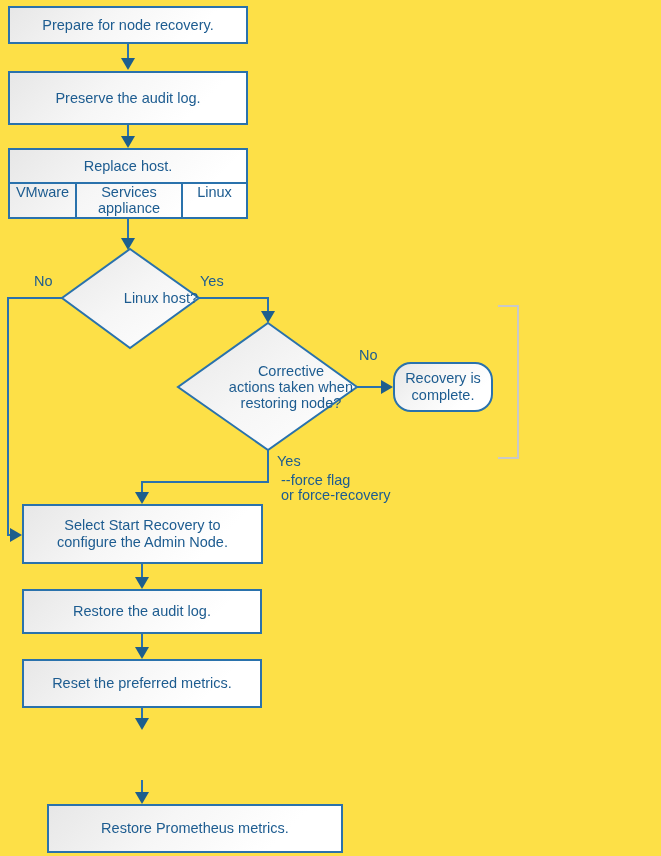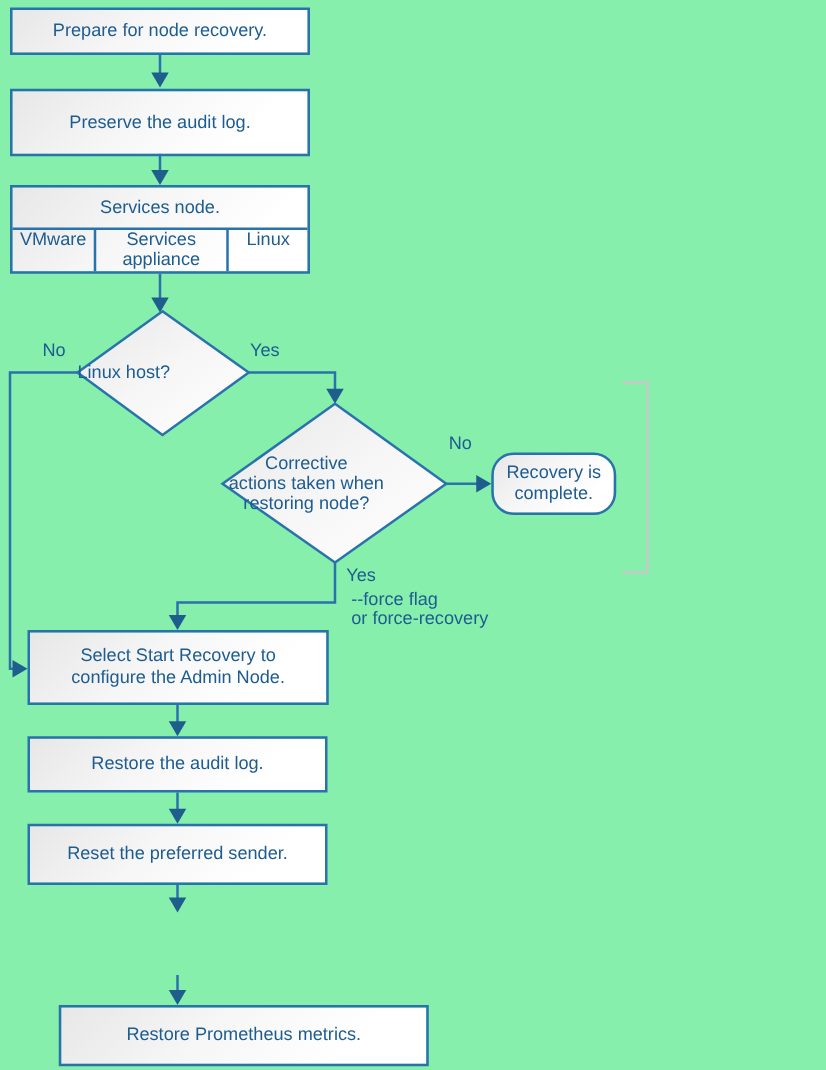--- a/index.html
+++ b/index.html
@@ -1,32 +1,32 @@
 <!DOCTYPE html>
 <html style="--border: #2a72ac; --line: #2a72ac; --arrow: #1d5e8d; --text: #1d5c90; --bracket: #c9c9c9;"><head>
 <meta charset="utf-8">
 <style>
   html,body{margin:0;padding:0;background:#ffffff;}
   .stage{
-    position:relative;width:661px;height:856px;background:#86efac;overflow:hidden;
+    position:relative;width:661px;height:856px;background:#fde047;overflow:hidden;
     font-family:"Liberation Sans",sans-serif;color:var(--text,#1d5c90);
   }
   .layer{position:absolute;left:0;top:0;width:661px;height:856px;}
   .connector{stroke:var(--line,#2a72ac);stroke-width:2;fill:none;}
   .arrowhead{fill:var(--arrow,#1d5e8d);stroke:none;}
   .shape{stroke:var(--border,#2a72ac);stroke-width:2;fill:url(#shapeGrad);}
   .bracket{stroke:var(--bracket,#c9c9c9);stroke-width:2;fill:none;}
   .box{
     position:absolute;box-sizing:border-box;border:2px solid var(--border,#2a72ac);
     background:linear-gradient(135deg,#e7e7e7 0%,#f6f6f6 40%,#ffffff 78%);
     display:flex;align-items:center;justify-content:center;text-align:center;
     font-size:14.5px;line-height:17px;color:var(--text,#1d5c90);
   }
   .plain{position:absolute;background:none;border:none;display:flex;align-items:center;
-    justify-content:flex-start;text-align:center;font-size:14.5px;line-height:16px;
+    justify-content:flex-end;text-align:center;font-size:14.5px;line-height:16px;
     color:var(--text,#1d5c90);}
   .ml{white-space:pre-line;}
   .label{position:absolute;font-size:14.5px;line-height:15px;color:var(--text,#1d5c90);}
   .terminal{border-radius:18px;line-height:17px;}
   .replace-box{flex-direction:column;align-items:stretch;justify-content:flex-start;padding:0;}
   .replace-header{height:32px;border-bottom:2px solid var(--border,#2a72ac);
     display:flex;align-items:center;justify-content:center;}
   .replace-row{display:flex;flex:1;align-items:stretch;}
   .cell{display:flex;align-items:flex-start;justify-content:center;text-align:center;
     line-height:16px;}
@@ -90,21 +90,21 @@
   <div class="box" style="left:8px;top:6px;width:240px;height:38px;">
     <span>Prepare for node recovery.</span>
   </div>
 
   <div class="box" style="left:8px;top:71px;width:240px;height:54px;">
     <span>Preserve the audit log.</span>
   </div>
 
   <div class="box replace-box" style="left:8px;top:148px;width:240px;height:71px;">
     <div class="replace-header">
-      <span>Services node.</span>
+      <span>Replace host.</span>
     </div>
     <div class="replace-row">
       <div class="cell" style="width:65px;">
         <span class="ml">VMware</span>
       </div>
       <div class="cell cell-mid" style="width:104px;">
         <span class="ml">Services
 appliance</span>
       </div>
       <div class="cell" style="flex:1;">
@@ -116,21 +116,21 @@
   <div class="box" style="left:22px;top:504px;width:241px;height:60px;">
     <span class="ml">Select Start Recovery to
 configure the Admin Node.</span>
   </div>
 
   <div class="box" style="left:22px;top:589px;width:240px;height:45px;">
     <span>Restore the audit log.</span>
   </div>
 
   <div class="box" style="left:22px;top:659px;width:240px;height:49px;">
-    <span>Reset the preferred sender.</span>
+    <span>Reset the preferred metrics.</span>
   </div>
 
 
   <div class="box" style="left:19px;top:804px;width:296px;height:49px;margin-left:28px;">
     <span>Restore Prometheus metrics.</span>
   </div>
 
   <div class="box terminal" style="left:393px;top:362px;width:100px;height:50px;">
     <span class="ml">Recovery is
 complete.</span>

